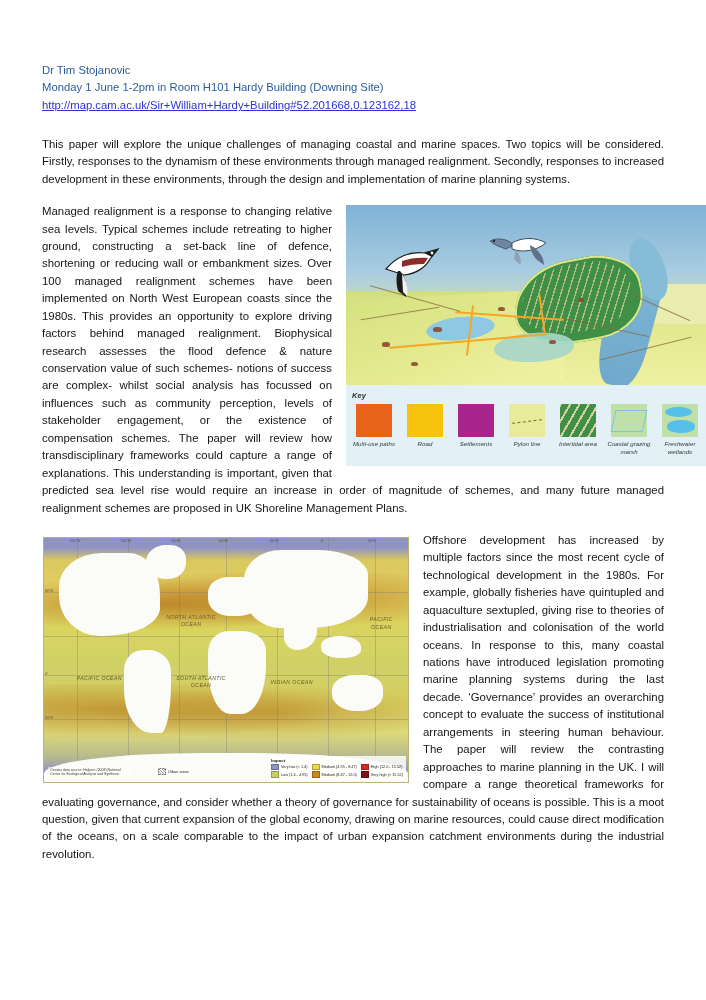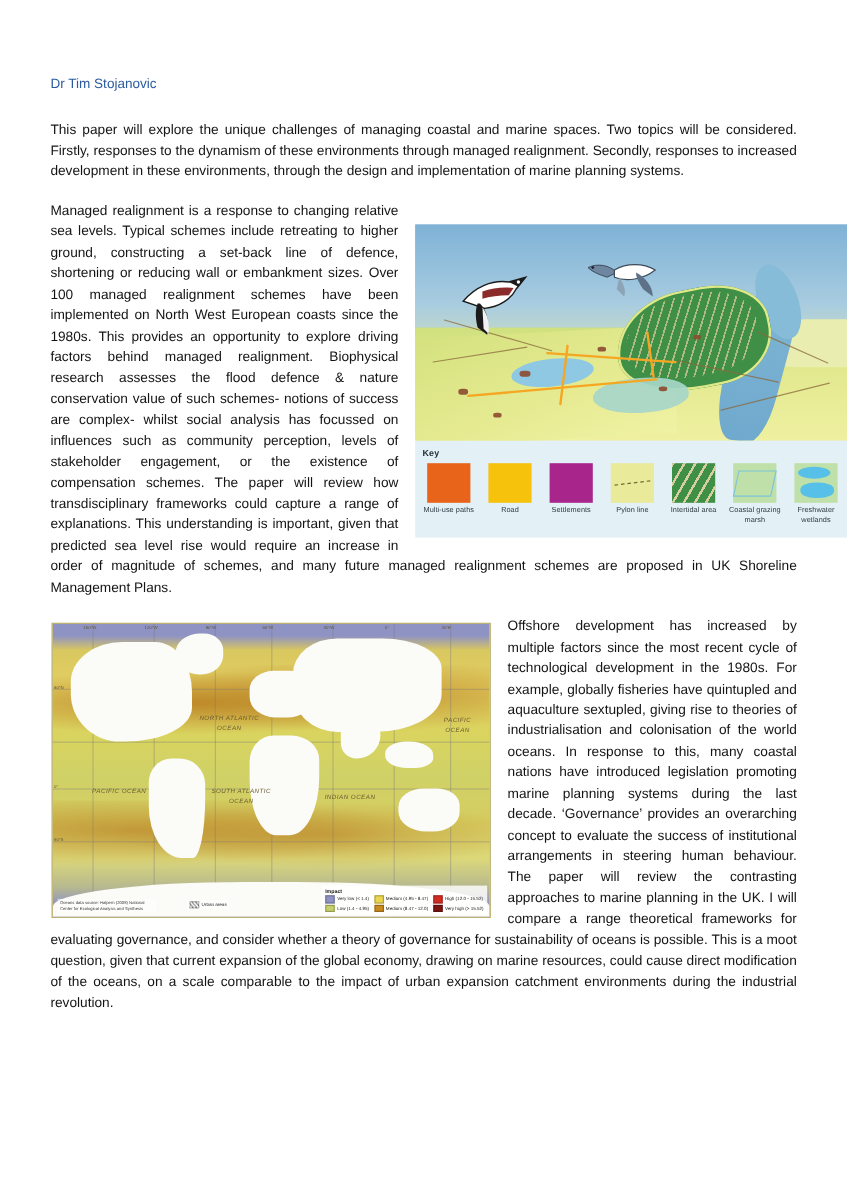--- a/index.html
+++ b/index.html
@@ -64,21 +64,22 @@
     text-align: justify;
     margin: 0 0 15px 0;
     color: #141414;
   }
   p.body.last { margin-bottom: 0; }
 
   
   .illus-wrap {
     float: right;
     width: 318px;
-    margin: 19px 0 4px 14px;
+    margin: 2px 0 4px 14px;
+    font-style: italic;
   }
   .illus {
     width: 362px;
     height: 180px;
     position: relative;
     overflow: hidden;
     background: linear-gradient(180deg, #86b6d8 0%, #9cc7df 42%, #c9dc8c 52%, #d9e389 100%);
   }
   
   .sky {
@@ -317,20 +318,22 @@
   .clearfix::after { content:""; display:block; clear:both; }
 </style>
 </head>
 <body>
 
 <div class="page">
 
 
   <div class="byline">
     <div class="byline-line">Dr Tim Stojanovic</div>
+    <div class="byline-line">Monday 1 June 1-2pm in Room H101 Hardy Building (Downing Site)</div>
+    <a class="byline-link">http://map.cam.ac.uk/Sir+William+Hardy+Building#52.201668,0.123162,18</a>
   </div>
 
   <p class="body">This paper will explore the unique challenges of managing coastal and marine spaces.  Two topics will be considered.  Firstly, responses to the dynamism of these environments through managed realignment.  Secondly, responses to increased development in these environments, through the design and implementation of marine planning systems.</p>
 
   <div class="illus-wrap">
 
     <div class="illus">
       <div class="sky"></div>
       <div class="land"></div>
       <div class="land-left"></div>

